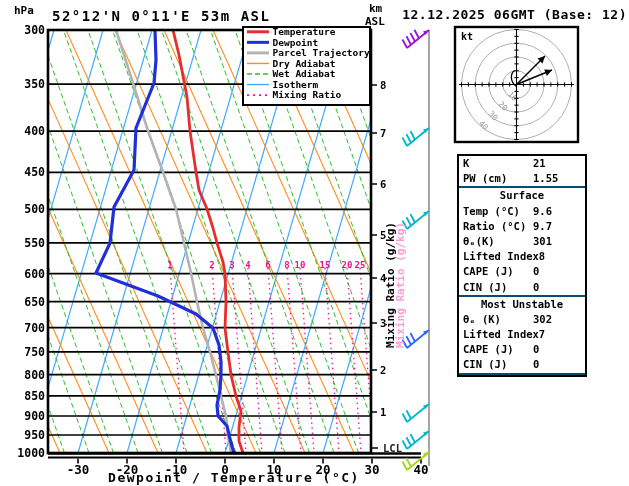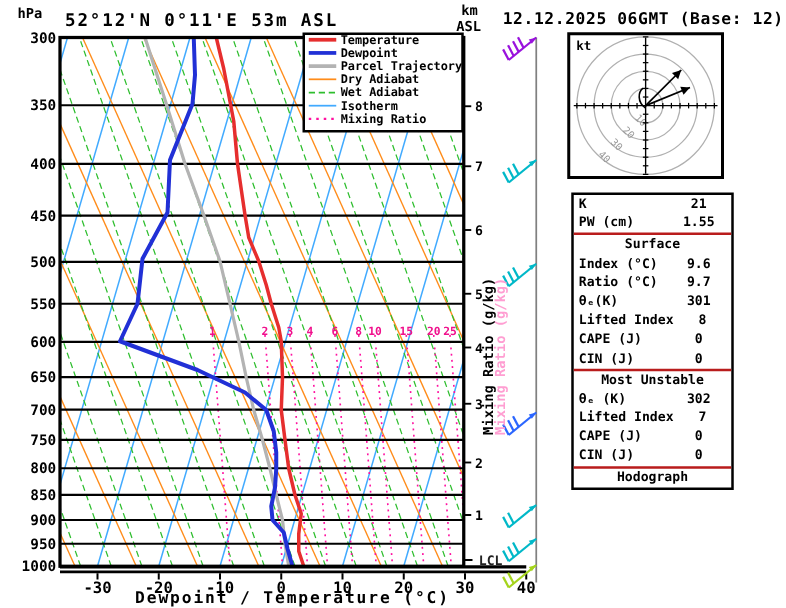--- a/index.html
+++ b/index.html
@@ -1,26 +1,26 @@
 <!DOCTYPE html>
 <html><head>
 <meta charset="utf-8">
 <style>
   html,body{margin:0;padding:0;background:#fff;}
   #page{position:relative;width:629px;height:486px;background:#ffffff;overflow:hidden;
         font-family:"DejaVu Sans Mono",monospace;}
   svg text{font-family:"DejaVu Sans Mono",monospace;}
   #statsTable{position:absolute;left:457px;top:154px;width:126px;border:2px solid #000;
               background:#fff;font-size:10.5px;font-weight:bold;color:#000;}
-  .stats-section{border-top:2px solid #b91c1c;}
+  .stats-section{border-top:2px solid #0c4a6e;}
   .stats-section:first-child{border-top:none;}
   .stats-title{text-align:center;height:15.2px;line-height:15.2px;}
   .stats-row{display:flex;height:15.2px;line-height:15.2px;}
   .stats-k{padding-left:4px;white-space:nowrap;}
-  .stats-v{margin-left:auto;width:52px;text-align:center;white-space:nowrap;}
+  .stats-v{margin-left:auto;width:52px;text-align:left;white-space:nowrap;}
   #copyright{position:absolute;left:440px;top:486px;width:180px;text-align:center;
              font-size:12.5px;font-weight:bold;color:#000;}
 </style>
 </head>
 <body>
 
 <div id="page">
   <svg id="chart" width="629" height="486" viewBox="0 0 629 486">
     <defs>
       <clipPath id="plotClip">
@@ -307,21 +307,21 @@
           <span class="stats-v">21</span>
         </div>
         <div class="stats-row">
           <span class="stats-k">PW (cm)</span>
           <span class="stats-v">1.55</span>
         </div>
       </div>
       <div class="stats-section">
         <div class="stats-title">Surface</div>
         <div class="stats-row">
-          <span class="stats-k">Index (°C)</span>
+          <span class="stats-k">Temp (°C)</span>
           <span class="stats-v">9.6</span>
         </div>
         <div class="stats-row">
           <span class="stats-k">Ratio (°C)</span>
           <span class="stats-v">9.7</span>
         </div>
         <div class="stats-row">
           <span class="stats-k">θₑ(K)</span>
           <span class="stats-v">301</span>
         </div>
@@ -351,17 +351,16 @@
         <div class="stats-row">
           <span class="stats-k">CAPE (J)</span>
           <span class="stats-v">0</span>
         </div>
         <div class="stats-row">
           <span class="stats-k">CIN (J)</span>
           <span class="stats-v">0</span>
         </div>
       </div>
       <div class="stats-section">
-        <div class="stats-title">Hodograph</div>
       </div>
     </div>
   <div id="copyright">© weatheronline.co.uk</div>
 </div>
 
 </body></html>

